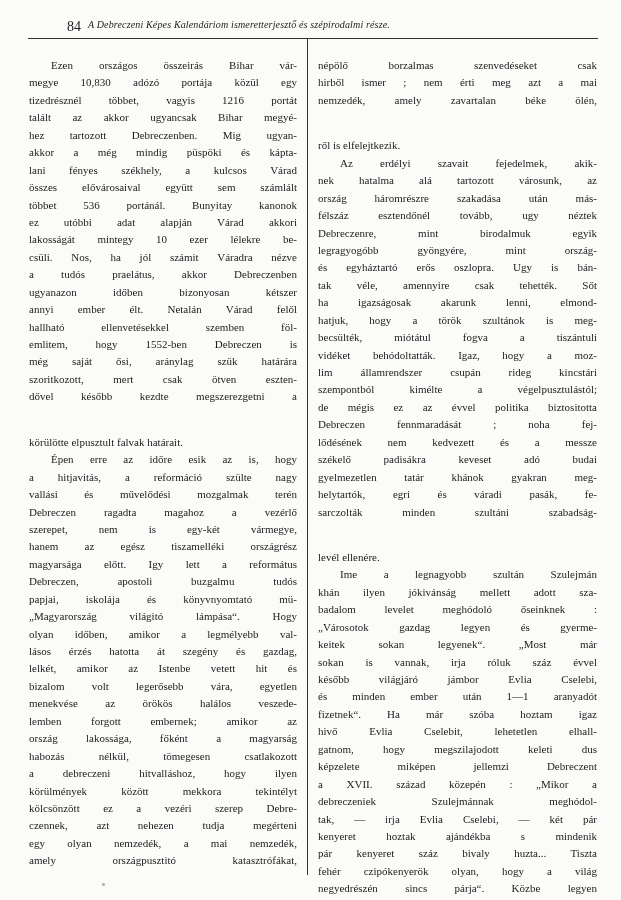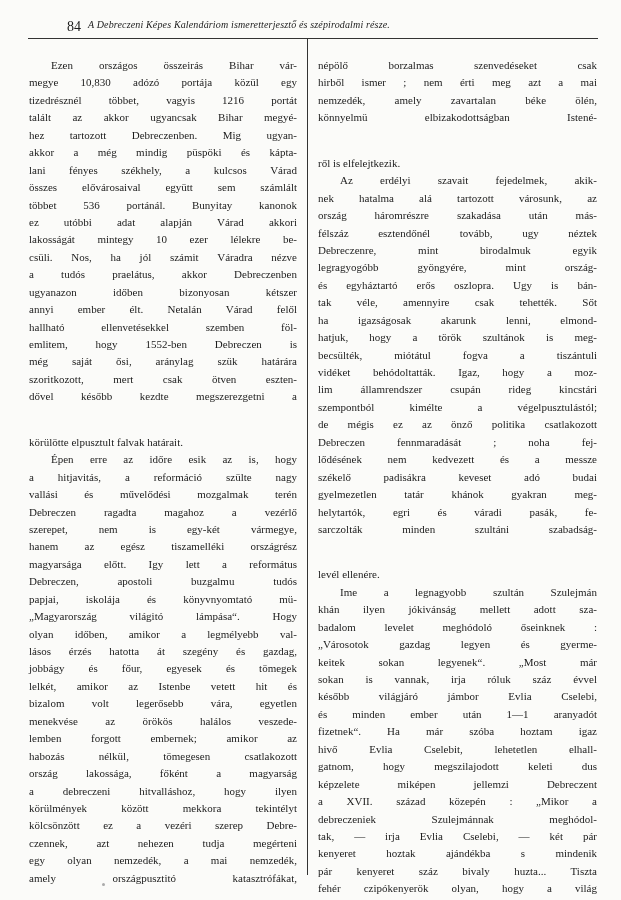--- a/index.html
+++ b/index.html
@@ -76,55 +76,53 @@
     <span class="line">vallási és művelődési mozgalmak terén</span>
     <span class="line">Debreczen ragadta magahoz a vezérlő</span>
     <span class="line">szerepet, nem is egy-két vármegye,</span>
     <span class="line">hanem az egész tiszamelléki országrész</span>
     <span class="line">magyarsága előtt. Igy lett a református</span>
     <span class="line">Debreczen, apostoli buzgalmu tudós</span>
     <span class="line">papjai, iskolája és könyvnyomtató mü-</span>
     <span class="line">„Magyarország világitó lámpása“. Hogy</span>
     <span class="line">olyan időben, amikor a legmélyebb val-</span>
     <span class="line">lásos érzés hatotta át szegény és gazdag,</span>
-    <span class="line">jobbágy és főur, egyesek és tömegek</span>
     <span class="line">lelkét, amikor az Istenbe vetett hit és</span>
     <span class="line">bizalom volt legerősebb vára, egyetlen</span>
     <span class="line">menekvése az örökös halálos veszede-</span>
     <span class="line">lemben forgott embernek; amikor az</span>
+    <span class="line">ország lakossága, főként a magyarság</span>
     <span class="line">habozás nélkül, tömegesen csatlakozott</span>
-    <span class="line">ország lakossága, főként a magyarság</span>
     <span class="line">a debreczeni hitvalláshoz, hogy ilyen</span>
     <span class="line">körülmények között mekkora tekintélyt</span>
     <span class="line">kölcsönzött ez a vezéri szerep Debre-</span>
     <span class="line">czennek, azt nehezen tudja megérteni</span>
     <span class="line">egy olyan nemzedék, a mai nemzedék,</span>
     <span class="line">amely országpusztitó katasztrófákat,</span>
   </div>
 <div class="col col-right" id="col-right">
     <span class="line">népölő borzalmas szenvedéseket csak</span>
     <span class="line">hirből ismer ; nem érti meg azt a mai</span>
     <span class="line">nemzedék, amely zavartalan béke ölén,</span>
-    <span class="line">könnyelmü elbizakodottságban Istené-</span>
     <span class="line last">ről is elfelejtkezik.</span>
     <span class="line indent">Az erdélyi szavait fejedelmek, akik-</span>
     <span class="line">nek hatalma alá tartozott városunk, az</span>
     <span class="line">ország háromrészre szakadása után más-</span>
     <span class="line">félszáz esztendőnél tovább, ugy néztek</span>
     <span class="line">Debreczenre, mint birodalmuk egyik</span>
     <span class="line">legragyogóbb gyöngyére, mint ország-</span>
     <span class="line">és egyháztartó erős oszlopra. Ugy is bán-</span>
     <span class="line">tak véle, amennyire csak tehették. Sőt</span>
     <span class="line">ha igazságosak akarunk lenni, elmond-</span>
     <span class="line">hatjuk, hogy a török szultánok is meg-</span>
     <span class="line">becsülték, miótátul fogva a tiszántuli</span>
     <span class="line">vidéket behódoltatták. Igaz, hogy a moz-</span>
     <span class="line">lim államrendszer csupán rideg kincstári</span>
     <span class="line">szempontból kimélte a végelpusztulástól;</span>
-    <span class="line">de mégis ez az önző politika csatlakozott</span>
+    <span class="line">de mégis ez az évvel politika biztositotta</span>
     <span class="line">Debreczen fennmaradását ; noha fej-</span>
     <span class="line">lődésének nem kedvezett és a messze</span>
     <span class="line">székelő padisákra keveset adó budai</span>
     <span class="line">gyelmezetlen tatár khánok gyakran meg-</span>
     <span class="line">helytartók, egri és váradi pasák, fe-</span>
     <span class="line">sarczolták minden szultáni szabadság-</span>
     <span class="line last">levél ellenére.</span>
     <span class="line indent">Ime a legnagyobb szultán Szulejmán</span>
     <span class="line">khán ilyen jókivánság mellett adott sza-</span>
     <span class="line">badalom levelet meghódoló őseinknek :</span>

